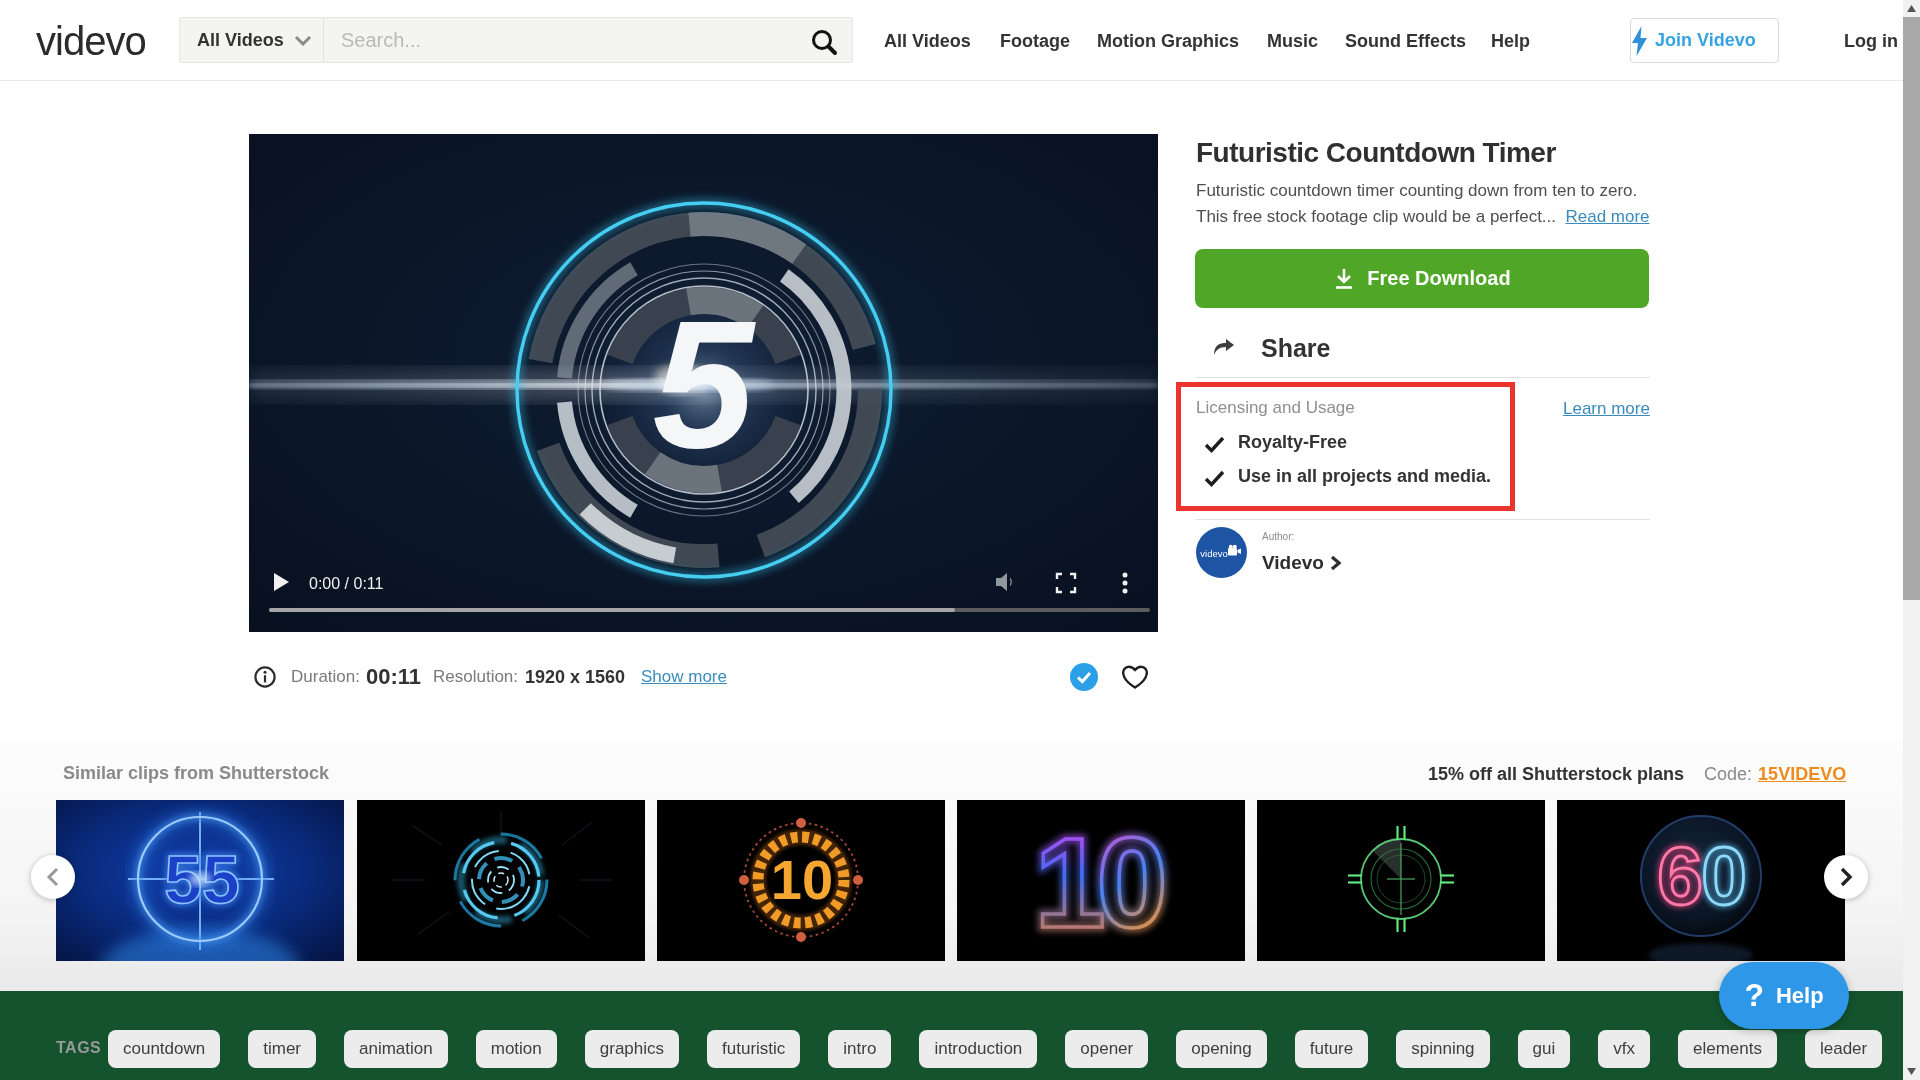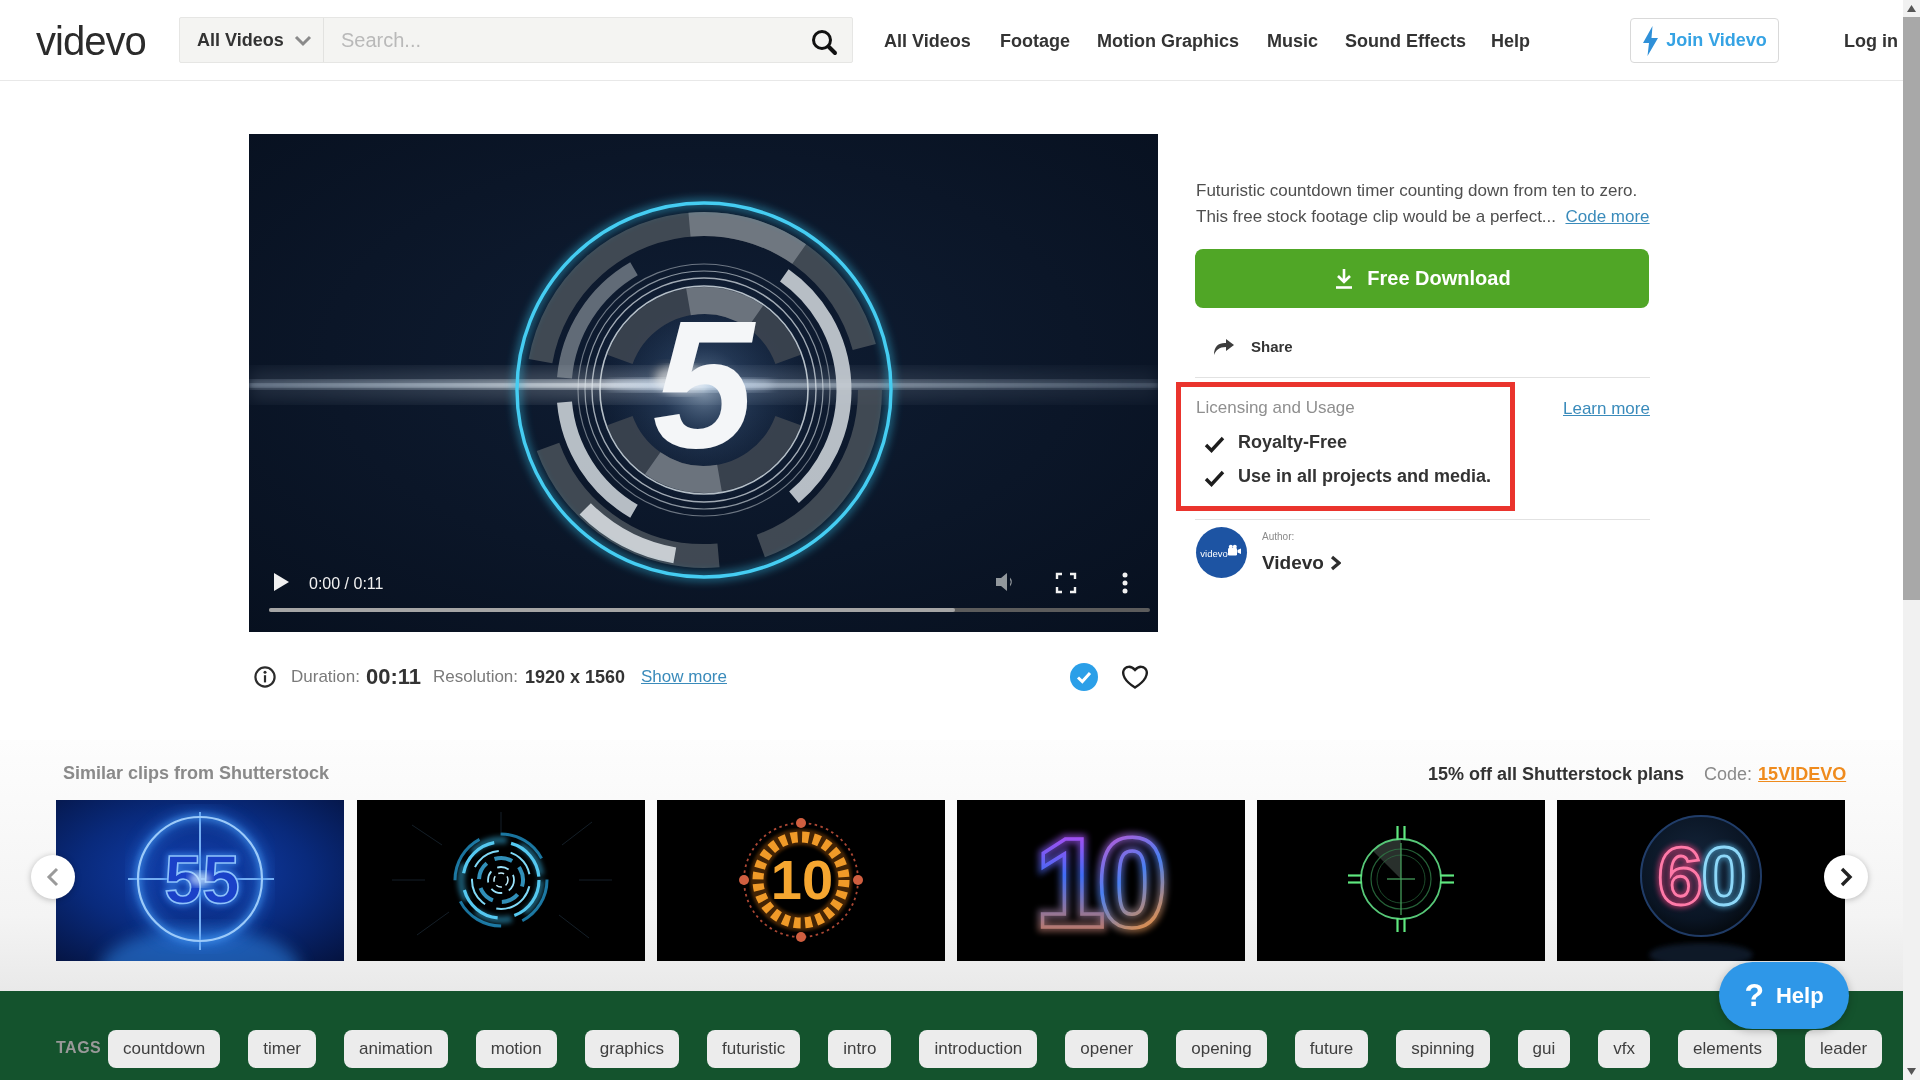--- a/index.html
+++ b/index.html
@@ -16,37 +16,37 @@
   background:#f4f4f2; border:1px solid #e6e6e4; border-radius:2px; }
 .sb-cat { position:absolute; left:17px; top:0; height:44px; line-height:44px;
   font-weight:bold; font-size:18px; color:#333; }
 .sb-sep { position:absolute; left:143px; top:0px; width:1px; height:44px; background:#e2e2e0; }
 .sb-ph { position:absolute; left:161px; top:0; height:44px; line-height:44px;
   font-size:20px; color:#b9b9b9; }
 .navlinks { position:absolute; top:0; height:83px; display:flex; align-items:center; }
 .navlinks a { color:#333; font-weight:bold; font-size:18px; text-decoration:none; }
 .joinbtn { position:absolute; left:1630px; top:18px; width:149px; height:45px;
   border:1px solid #d9d9d9; border-radius:4px; background:#fff; display:flex;
-  align-items:center; justify-content:center; gap:7px; color:#36a3e4;
+  align-items:center; justify-content:flex-start; gap:7px; color:#36a3e4;
   font-weight:bold; font-size:18px; }
 .login { position:absolute; left:1844px; top:0; height:83px; line-height:83px;
   font-weight:bold; font-size:18px; color:#333; }
 
 
 .video { position:absolute; left:249px; top:134px; width:909px; height:498px; background:#0a1526; }
 
 
 .rtitle { position:absolute; left:1196px; top:137px; font-size:28px; font-weight:bold; color:#303030; letter-spacing:-0.5px; }
 .rdesc { position:absolute; left:1196px; top:178px; font-size:17px; color:#4f4f4f; line-height:26px; white-space:nowrap; }
 .rdesc a { color:#3a8bbb; text-decoration:underline; }
 .dlbtn { position:absolute; left:1195px; top:249px; width:454px; height:59px;
   background:#50a626; border-radius:8px; color:#fff; display:flex; align-items:center;
   justify-content:center; gap:12px; font-size:20px; font-weight:bold; }
-.share { position:absolute; left:1212px; top:334px; display:flex; align-items:center; gap:15px;
-  font-size:15px; font-weight:bold; color:#333; }
+.share { position:absolute; left:1212px; top:334px; display:flex; align-items:flex-start; gap:25px;
+  font-size:25px; font-weight:bold; color:#333; }
 .hr1 { position:absolute; left:1195px; top:377px; width:455px; height:1px; background:#e2e2e2; }
 .redbox { position:absolute; left:1176px; top:382px; width:339px; height:129px; border:5px solid #ea342d; }
 .lic { position:absolute; left:1196px; top:398px; font-size:17px; color:#8f8f8f; }
 .lrow { position:absolute; left:1204px; display:flex; align-items:flex-end; gap:13px;
   font-size:18px; font-weight:bold; color:#333; }
 .learnmore { position:absolute; left:1563px; top:399px; font-size:17px; color:#3a8bbb;
   text-decoration:underline; }
 .hr2 { position:absolute; left:1195px; top:519px; width:455px; height:1px; background:#e2e2e2; }
 .avatar { position:absolute; left:1196px; top:527px; width:51px; height:51px; border-radius:50%;
   background:#1d54a3; }
@@ -225,21 +225,22 @@
       <g fill="#f1f1f1">
         <circle cx="876" cy="441" r="2.5"></circle>
         <circle cx="876" cy="449" r="2.5"></circle>
         <circle cx="876" cy="457" r="2.5"></circle>
       </g>
       <rect x="20" y="474" width="881" height="4" rx="2" fill="#5c5c5c"></rect>
       <rect x="20" y="474" width="686" height="4" rx="2" fill="#a5a5a5"></rect>
     </svg>
   </div>
 
-  <div class="rdesc">Futuristic countdown timer counting down from ten to zero.<br>This free stock footage clip would be a perfect...&nbsp; <a>Code more</a></div>
+  <div class="rtitle">Futuristic Countdown Timer</div>
+  <div class="rdesc">Futuristic countdown timer counting down from ten to zero.<br>This free stock footage clip would be a perfect...&nbsp; <a>Read more</a></div>
   <div class="dlbtn">
     <svg width="22" height="22" viewBox="0 0 22 22">
       <path d="M11 1 L11 13 M5 8 L11 14 L17 8" fill="none" stroke="#fff" stroke-width="2.6"></path>
       <line x1="3" y1="19.5" x2="19" y2="19.5" stroke="#fff" stroke-width="2.6"></line>
     </svg>
     <span>Free Download</span>
   </div>
   <div class="share">
     <svg width="24" height="24" viewBox="0 0 24 24">
       <path d="M14 5 L22 11 L14 17 L14 13 C7 13 4 16 2 21 C2 12 7 8.5 14 9 Z" fill="#3d3d3d"></path>

